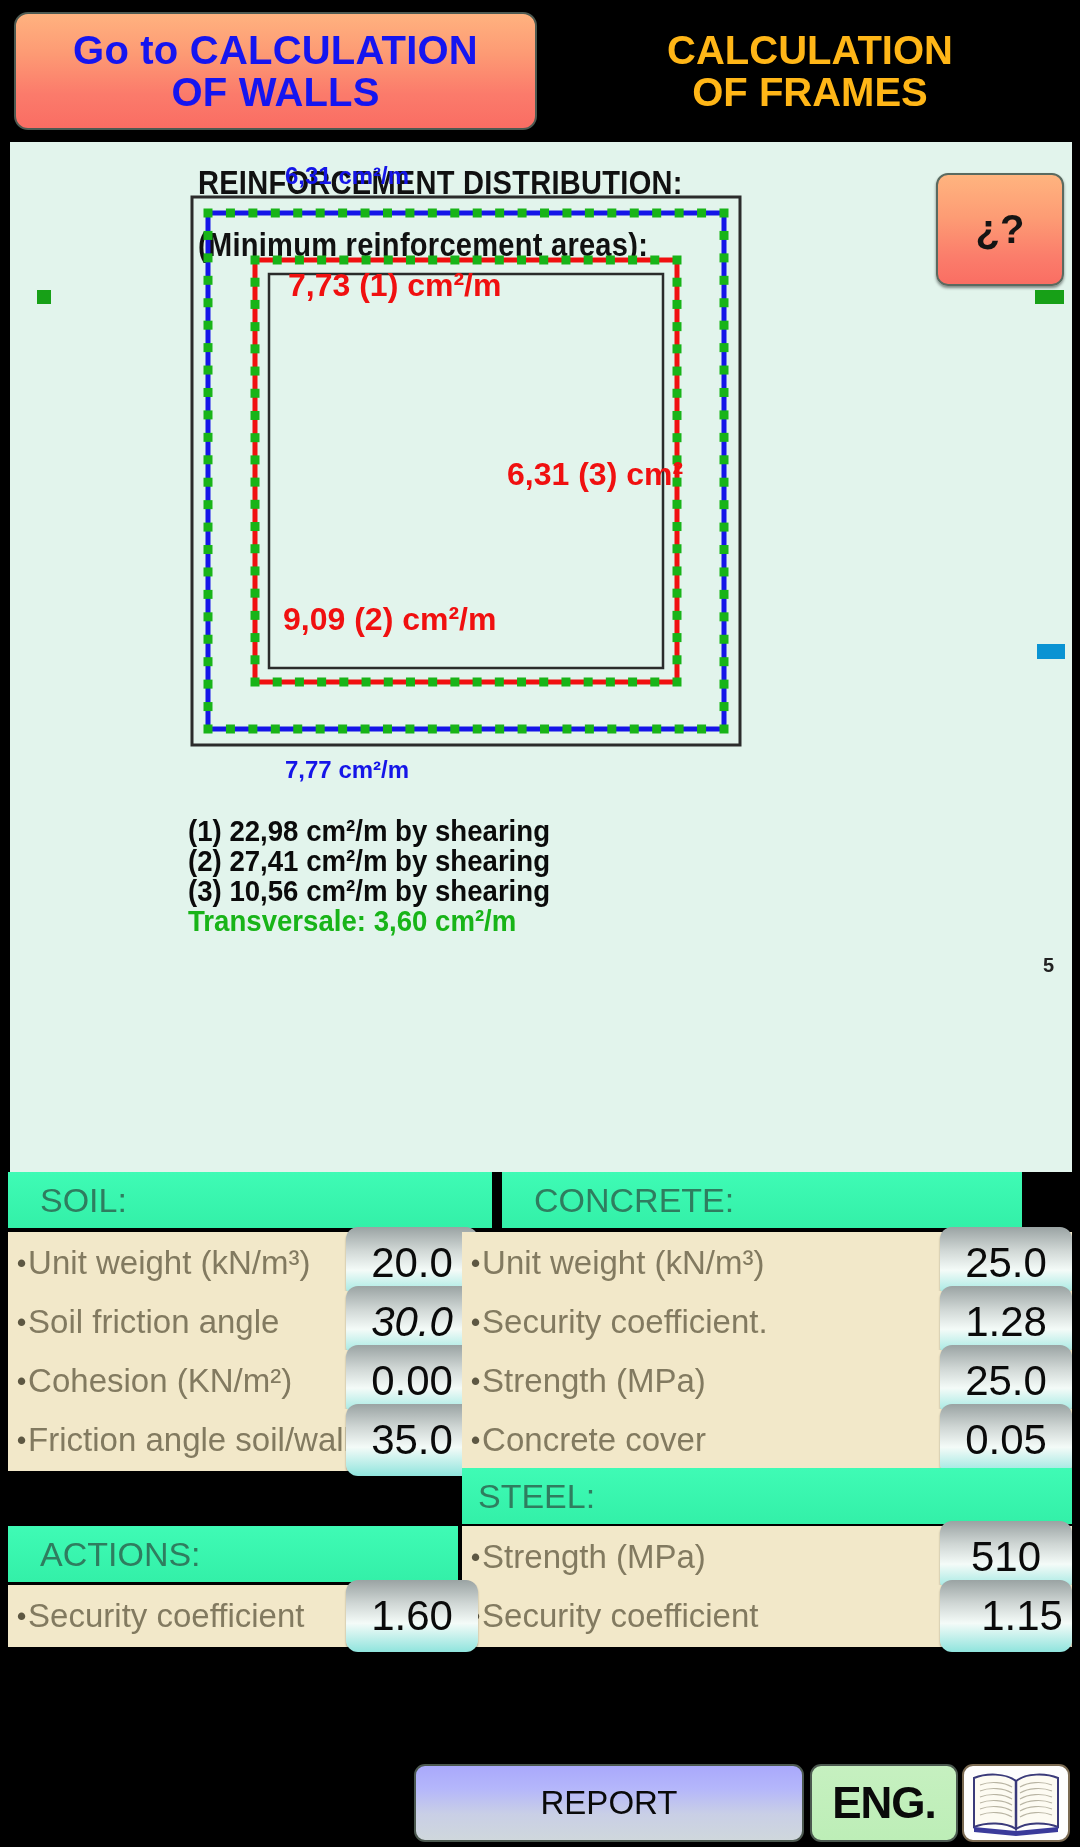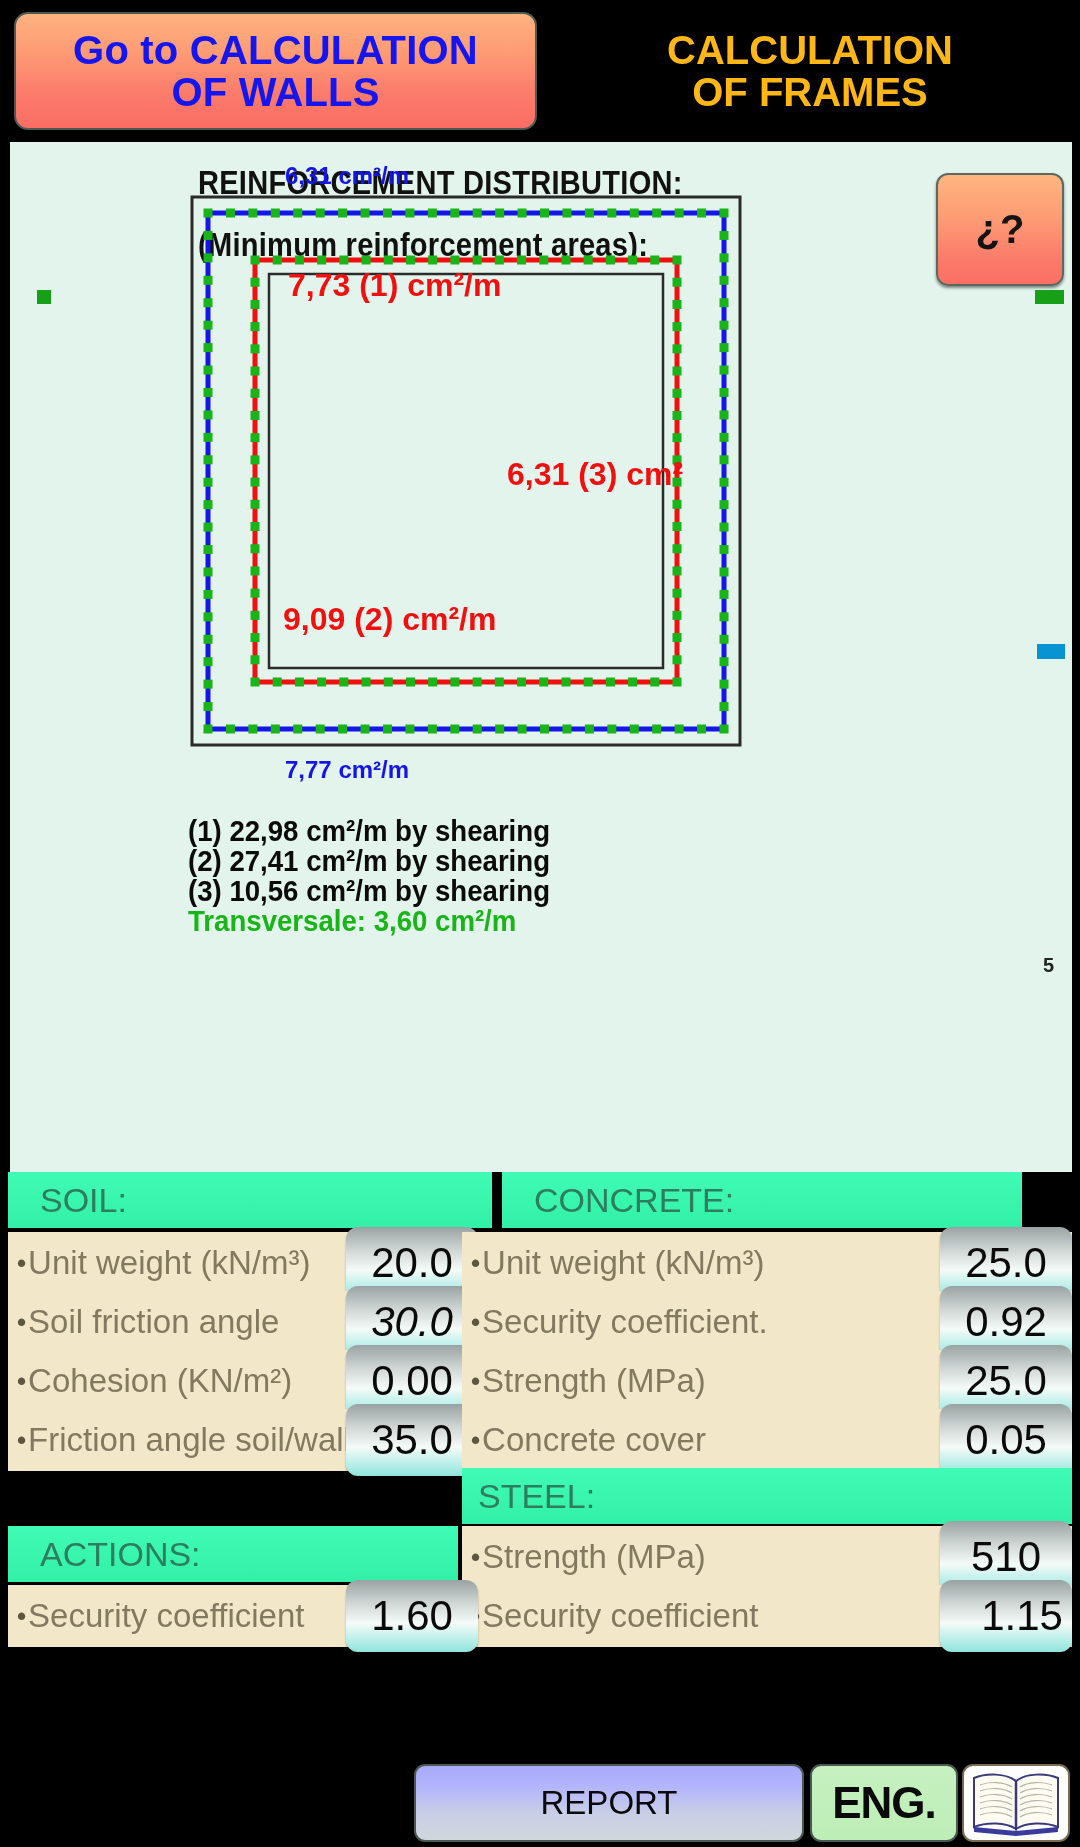--- a/index.html
+++ b/index.html
@@ -420,21 +420,21 @@
           <b>•</b>
           <span>Unit weight (kN/m³)</span>
         </div>
       <div class="val" style="left:478px;">25.0</div>
     </div>
     <div class="cellwrap" style="left:462px; top:119px; width:610px;">
       <div class="lab">
           <b>•</b>
           <span>Security coefficient.</span>
         </div>
-      <div class="val" style="left:478px;">0.92</div>
+      <div class="val" style="left:478px;">1.28</div>
     </div>
     <div class="cellwrap" style="left:462px; top:178px; width:610px;">
       <div class="lab">
           <b>•</b>
           <span>Strength (MPa)</span>
         </div>
       <div class="val" style="left:478px;">25.0</div>
     </div>
     <div class="cellwrap" style="left:462px; top:237px; width:610px;">
       <div class="lab">

